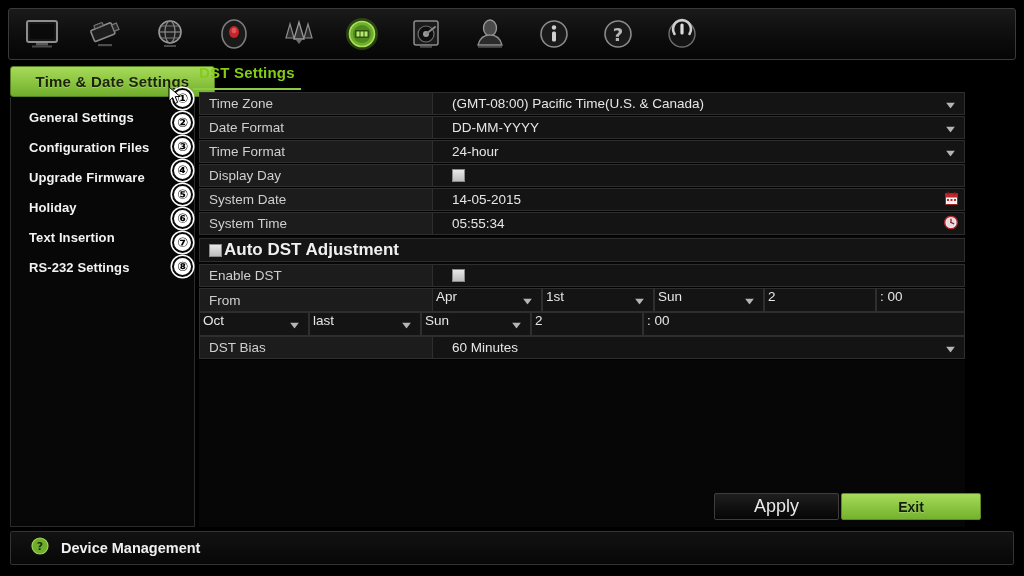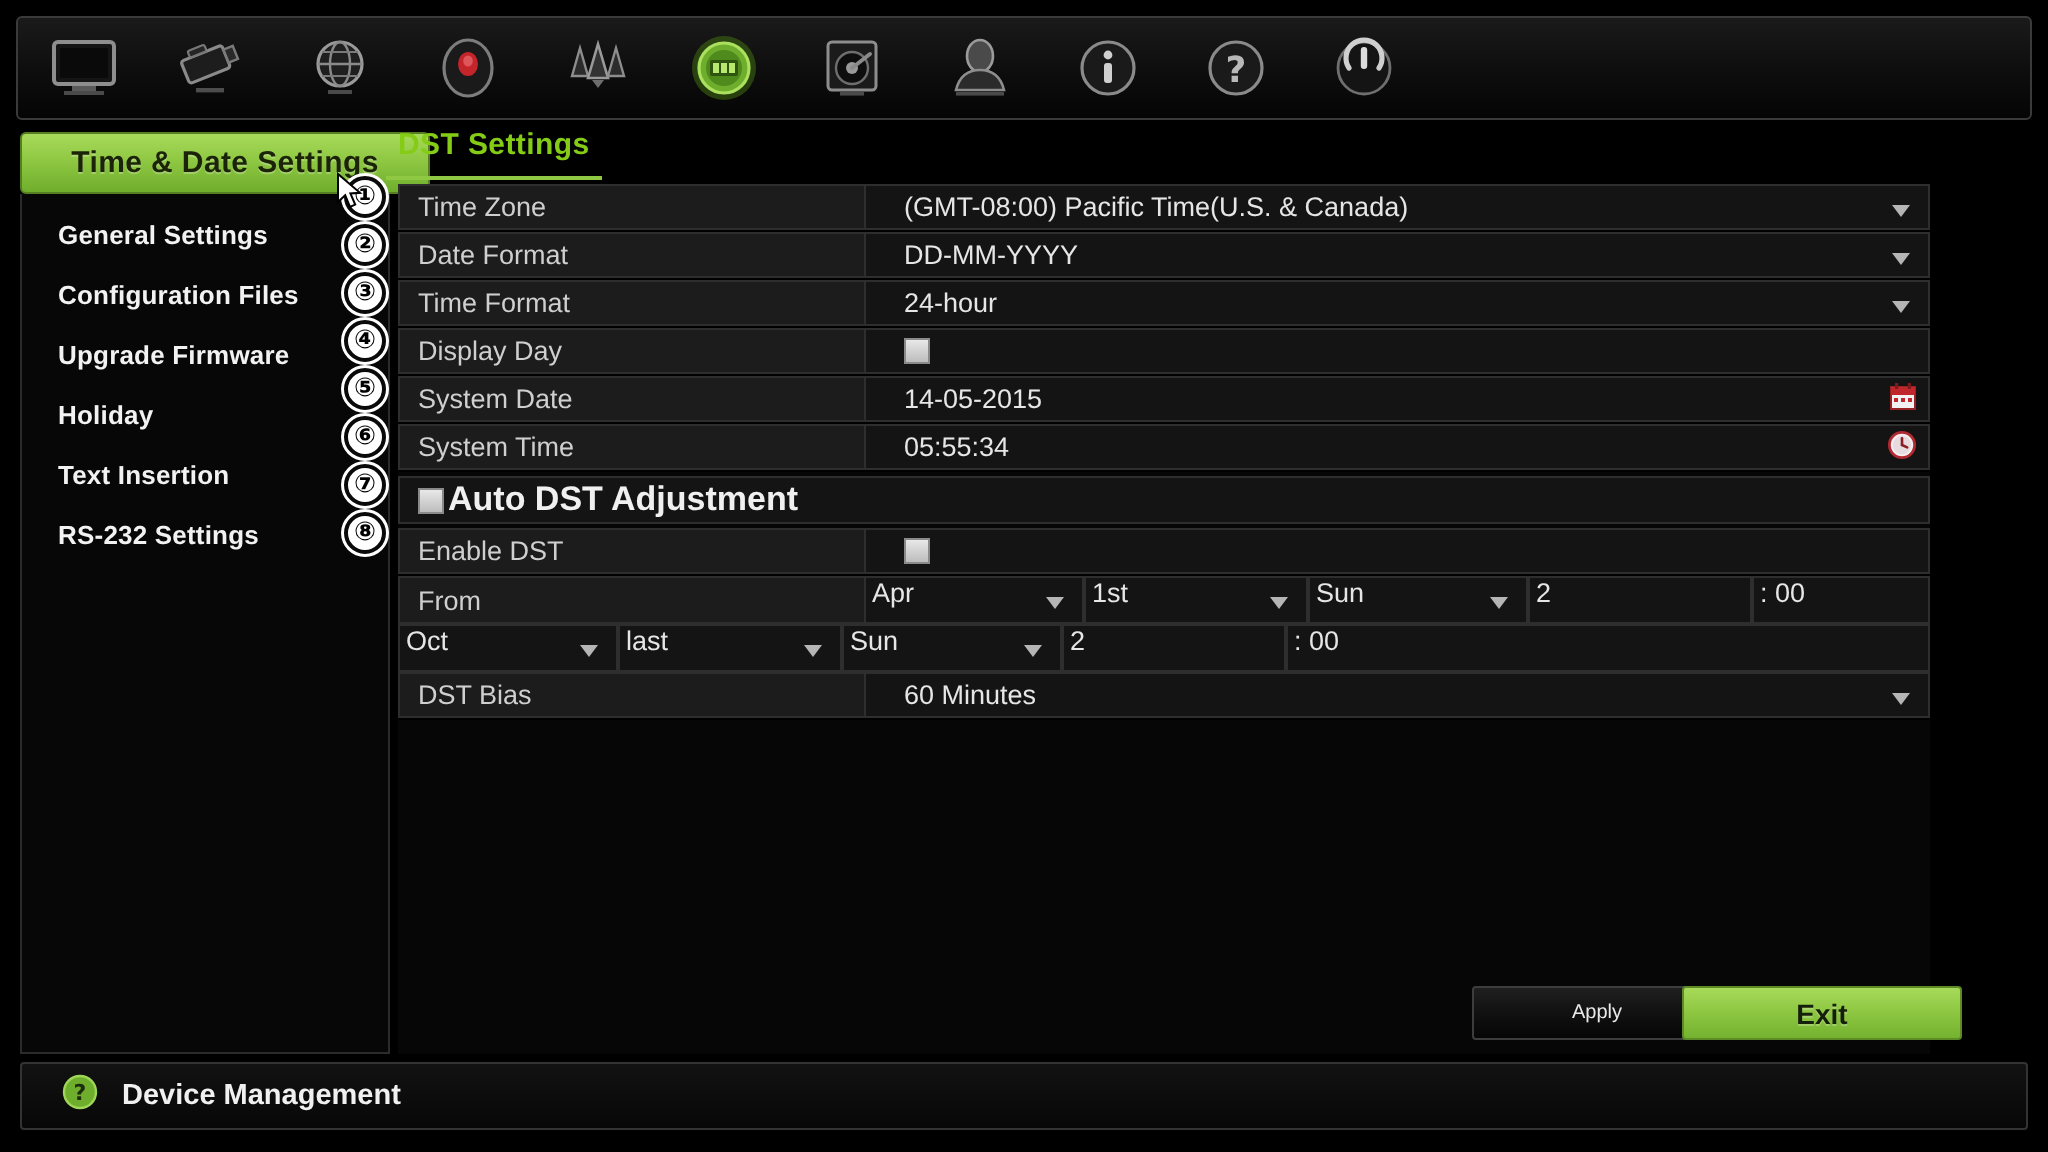--- a/index.html
+++ b/index.html
@@ -221,27 +221,27 @@
   
   .cell-icon {
     position: absolute;
     right: 6px; top: 50%;
     transform: translateY(-50%);
   }
 
   
   .btn-apply {
     position: absolute;
-    left: 736px; top: 493px;
+    left: 714px; top: 493px;
     width: 125px; height: 27px;
     background: linear-gradient(180deg, #1f1f1f 0%, #111 50%, #060606 100%);
     border: 1px solid #3d3d3d;
     border-radius: 2px;
     color: #e9e9e9;
-    font-size: 10px;
+    font-size: 18px;
     display: flex; align-items: center; justify-content: center;
   }
   .btn-exit {
     position: absolute;
     left: 841px; top: 493px;
     width: 140px; height: 27px;
     background: linear-gradient(180deg, #a7da5a 0%, #8fc843 45%, #74b22f 100%);
     border: 1px solid #5d8b26;
     border-radius: 2px;
     color: #14200a;

